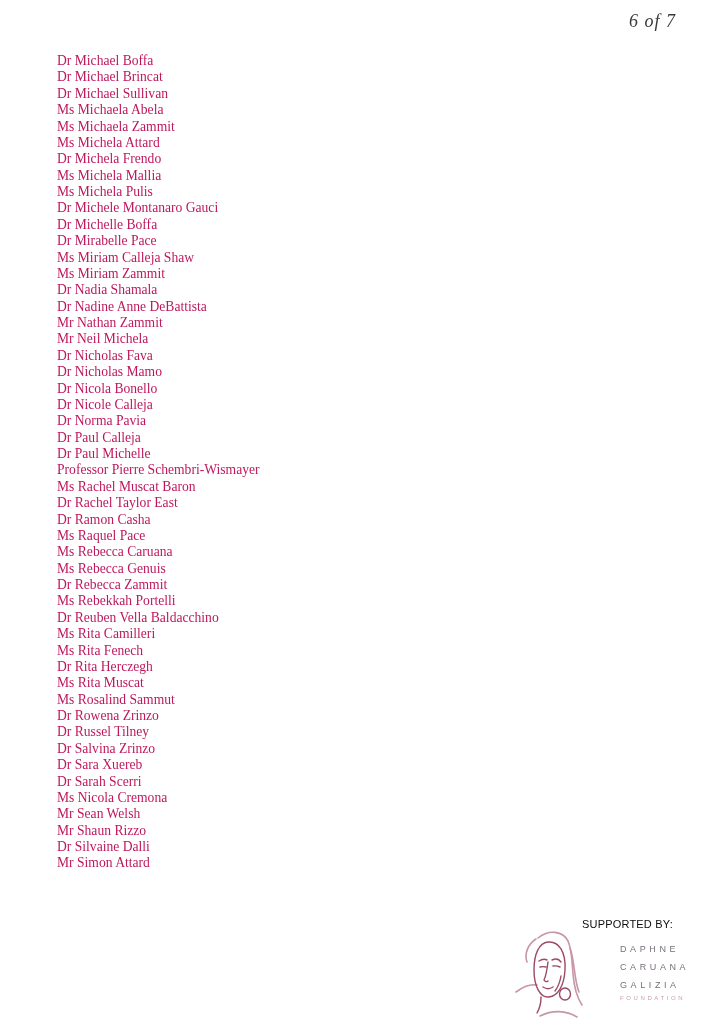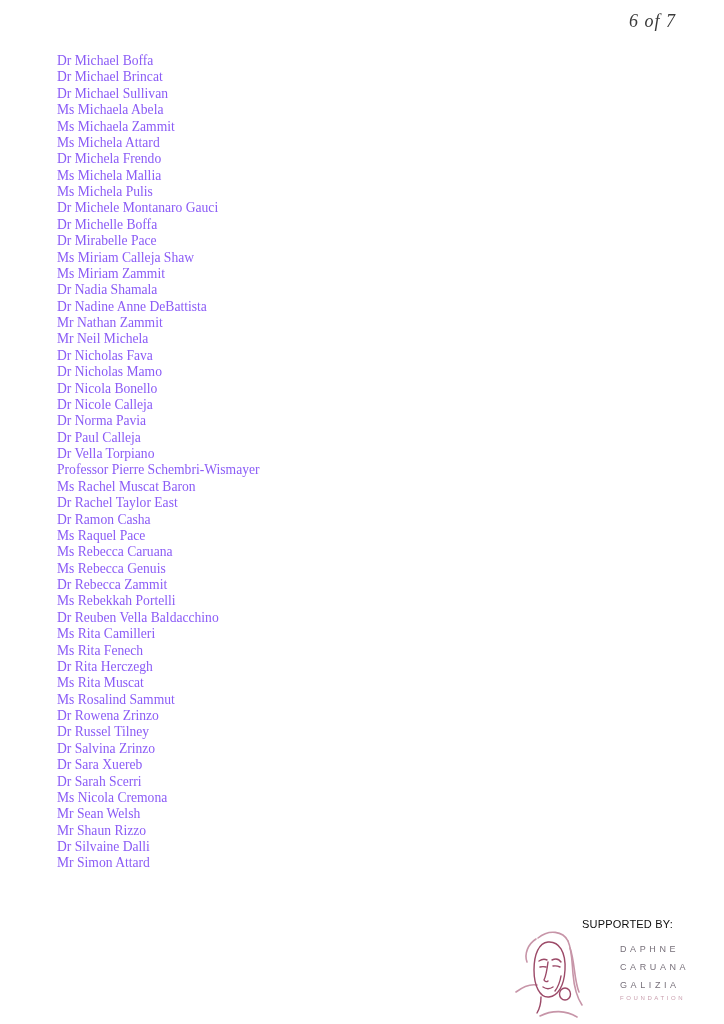--- a/index.html
+++ b/index.html
@@ -18,21 +18,21 @@
     font-style: italic;
     font-size: 18px;
     color: #3a3a3a;
     letter-spacing: 1px;
   }
   .names-list {
     position: absolute;
     left: 57px; top: 53px;
     font-size: 13.6px;
     line-height: 16.38px;
-    color: #8b5cf6;
+    color: #be185d;
   }
   .name-line { white-space: nowrap; }
   .supported-by {
     position: absolute;
     top: 918px; right: 51px;
     font-family: "Liberation Sans", sans-serif;
     font-weight: normal;
     font-size: 11px;
     color: #0d0d0d;
     letter-spacing: 0.2px;
@@ -85,21 +85,21 @@
     <div class="name-line">Dr Nadia Shamala</div>
     <div class="name-line">Dr Nadine Anne DeBattista</div>
     <div class="name-line">Mr Nathan Zammit</div>
     <div class="name-line">Mr Neil Michela</div>
     <div class="name-line">Dr Nicholas Fava</div>
     <div class="name-line">Dr Nicholas Mamo</div>
     <div class="name-line">Dr Nicola Bonello</div>
     <div class="name-line">Dr Nicole Calleja</div>
     <div class="name-line">Dr Norma Pavia</div>
     <div class="name-line">Dr Paul Calleja</div>
-    <div class="name-line">Dr Vella Torpiano</div>
+    <div class="name-line">Dr Paul Michelle</div>
     <div class="name-line">Professor Pierre Schembri-Wismayer</div>
     <div class="name-line">Ms Rachel Muscat Baron</div>
     <div class="name-line">Dr Rachel Taylor East</div>
     <div class="name-line">Dr Ramon Casha</div>
     <div class="name-line">Ms Raquel Pace</div>
     <div class="name-line">Ms Rebecca Caruana</div>
     <div class="name-line">Ms Rebecca Genuis</div>
     <div class="name-line">Dr Rebecca Zammit</div>
     <div class="name-line">Ms Rebekkah Portelli</div>
     <div class="name-line">Dr Reuben Vella Baldacchino</div>

